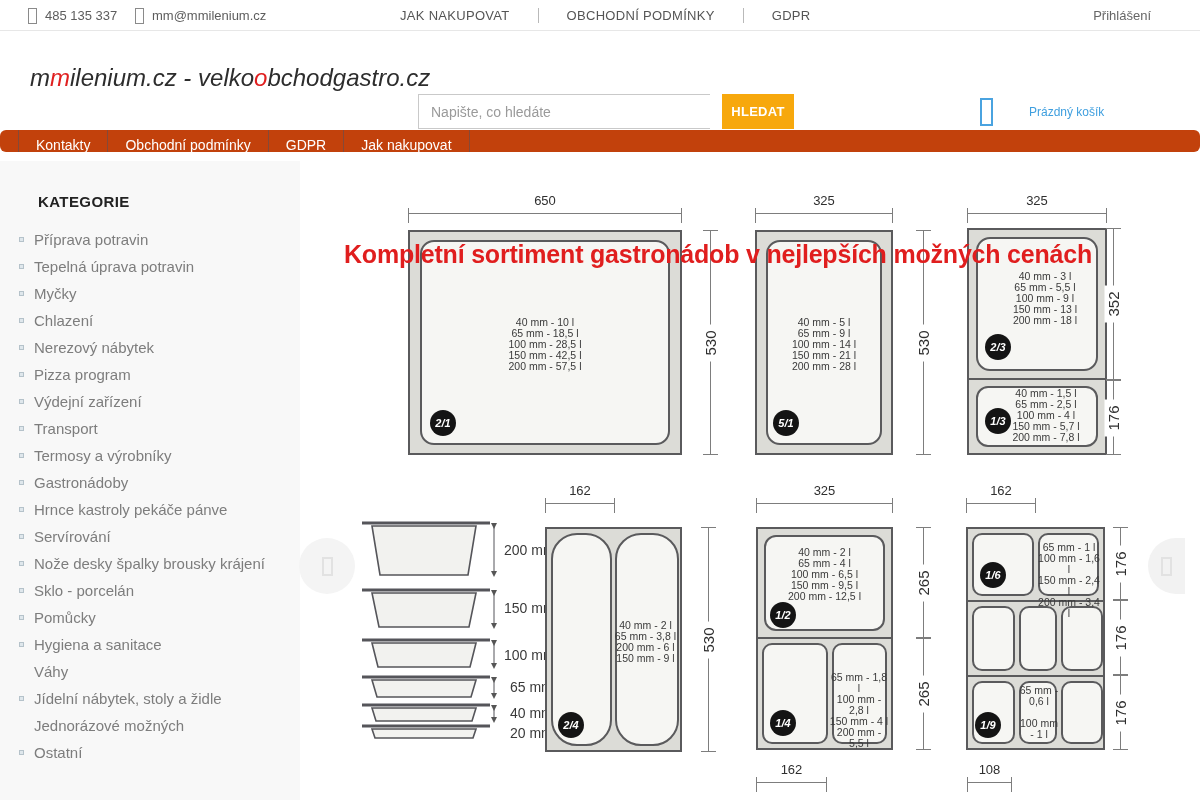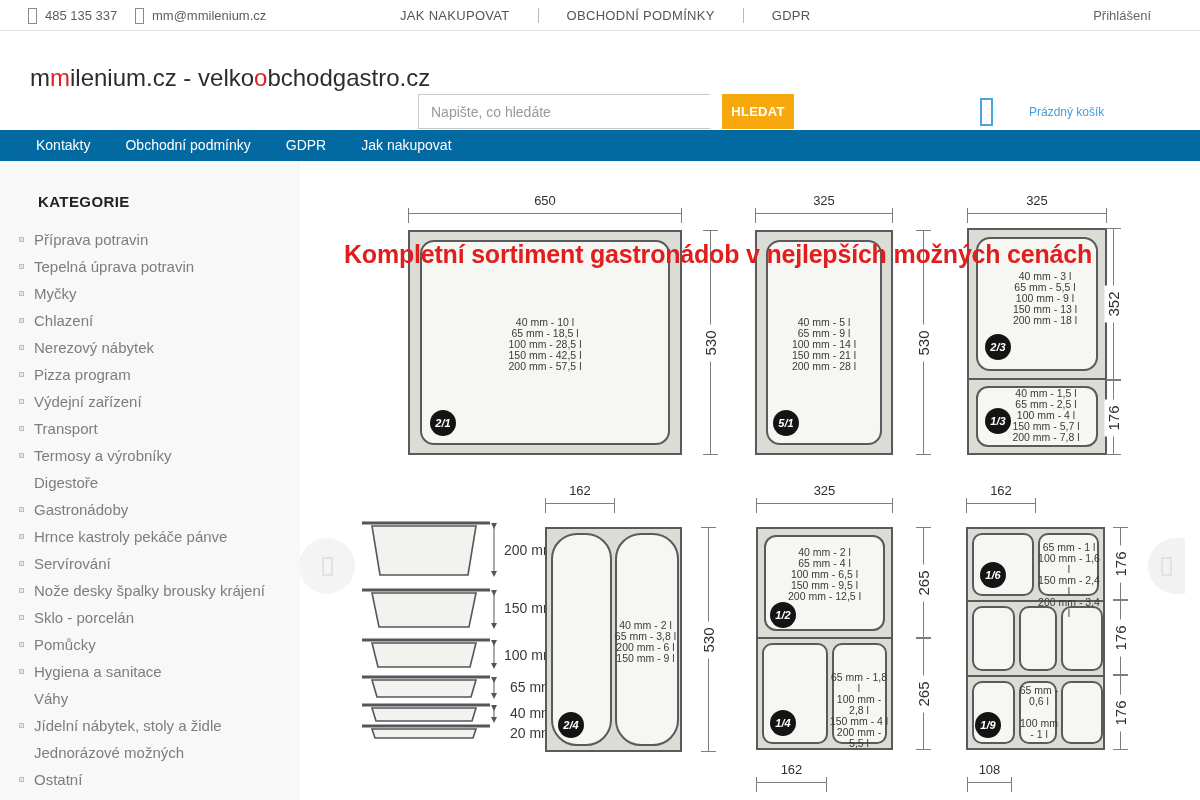--- a/index.html
+++ b/index.html
@@ -15,38 +15,38 @@
   .tofu { display:inline-block; width:9px; height:16px; border:1.5px solid #8a8a8a; }
   .topbar-links { position:absolute; left:400px; top:0; height:31px; display:flex;
     align-items:center; gap:0; }
   .topbar-links a { color:#555; font-size:13px; text-decoration:none; letter-spacing:.3px; }
   .tsep { width:1px; height:15px; background:#b9b9b9; margin:0 28px; }
   .login { position:absolute; right:49px; top:0; height:31px; display:flex; align-items:center;
     color:#666; font-size:13px; cursor:pointer; }
 
   
   .header { position:absolute; left:0; top:31px; width:1200px; height:99px; background:#fff; }
-  .logo { position:absolute; left:30px; top:33px; font-size:24px; color:#2d2d2d; cursor:pointer; }
+  .logo { position:absolute; left:30px; top:33px; font-size:24px; color:#2d2d2d; cursor:pointer;font-style:italic; }
   .logo .red { color:#e02020; }
   .search { position:absolute; left:418px; top:63px; display:flex;gap:12px; }
   .search input { width:292px; height:35px; border:1px solid #c9c9c9; border-right:none;
     padding:0 12px; font-size:14px; color:#444; outline:none;
     font-family:"Liberation Sans","DejaVu Sans",sans-serif; }
   .search input::placeholder { color:#9a9a9a; }
   .search button { width:72px; height:35px; border:none; background:#f7a80d; color:#fff;
     font-size:13px; font-weight:bold; cursor:pointer; letter-spacing:.3px;
     font-family:"Liberation Sans","DejaVu Sans",sans-serif; }
   .cart { position:absolute; right:40px; top:63px; width:180px; height:35px; display:flex;
     align-items:center; cursor:pointer; }
   .cart-tofu { display:inline-block; width:13px; height:28px; border:2px solid #4aa3e0; }
   .cart-label { margin-left:36px; color:#3f9fdf; font-size:12px; }
 
   
-  .nav { position:absolute; left:0; top:130px; width:1200px; height:31px; background:#0369a1;
-    display:flex; padding-left:18px; }
+  .nav { position:absolute; left:0; top:130px; width:1200px; height:22px; background:#c2410c;
+    display:flex; padding-left:18px;border-radius:6px; }
   .nav-item { color:#fff; font-size:14px; line-height:31px; padding:0 17px; cursor:pointer;
     border-right:1px solid rgba(20,90,140,.35); }
   .nav-item:first-child { border-left:1px solid rgba(20,90,140,.35); }
 
   
   .sidebar { position:absolute; left:0; top:161px; width:300px; height:639px; background:#f8f8f8; }
   .sidebar h2 { margin:32px 0 0 38px; font-size:15px; color:#222; letter-spacing:.4px; }
   .cat-list { margin-top:16px; }
   .cat-item { position:relative; height:27px; line-height:27px; padding-left:34px;
     font-size:15px; color:#7d7d7d; cursor:pointer; white-space:nowrap; }
@@ -136,21 +136,20 @@
   <div class="cat-list">
       <div class="cat-item"><span class="cat-bullet"></span><span>Příprava potravin</span></div>
       <div class="cat-item"><span class="cat-bullet"></span><span>Tepelná úprava potravin</span></div>
       <div class="cat-item"><span class="cat-bullet"></span><span>Myčky</span></div>
       <div class="cat-item"><span class="cat-bullet"></span><span>Chlazení</span></div>
       <div class="cat-item"><span class="cat-bullet"></span><span>Nerezový nábytek</span></div>
       <div class="cat-item"><span class="cat-bullet"></span><span>Pizza program</span></div>
       <div class="cat-item"><span class="cat-bullet"></span><span>Výdejní zařízení</span></div>
       <div class="cat-item"><span class="cat-bullet"></span><span>Transport</span></div>
       <div class="cat-item"><span class="cat-bullet"></span><span>Termosy a výrobníky</span></div>
-      <div class="cat-item"><span>Digestoře</span></div>
       <div class="cat-item"><span class="cat-bullet"></span><span>Gastronádoby</span></div>
       <div class="cat-item"><span class="cat-bullet"></span><span>Hrnce kastroly pekáče pánve</span></div>
       <div class="cat-item"><span class="cat-bullet"></span><span>Servírování</span></div>
       <div class="cat-item"><span class="cat-bullet"></span><span>Nože desky špalky brousky krájení</span></div>
       <div class="cat-item"><span class="cat-bullet"></span><span>Sklo - porcelán</span></div>
       <div class="cat-item"><span class="cat-bullet"></span><span>Pomůcky</span></div>
       <div class="cat-item"><span class="cat-bullet"></span><span>Hygiena a sanitace</span></div>
       <div class="cat-item"><span>Váhy</span></div>
       <div class="cat-item"><span class="cat-bullet"></span><span>Jídelní nábytek, stoly a židle</span></div>
       <div class="cat-item"><span>Jednorázové možných</span></div>

